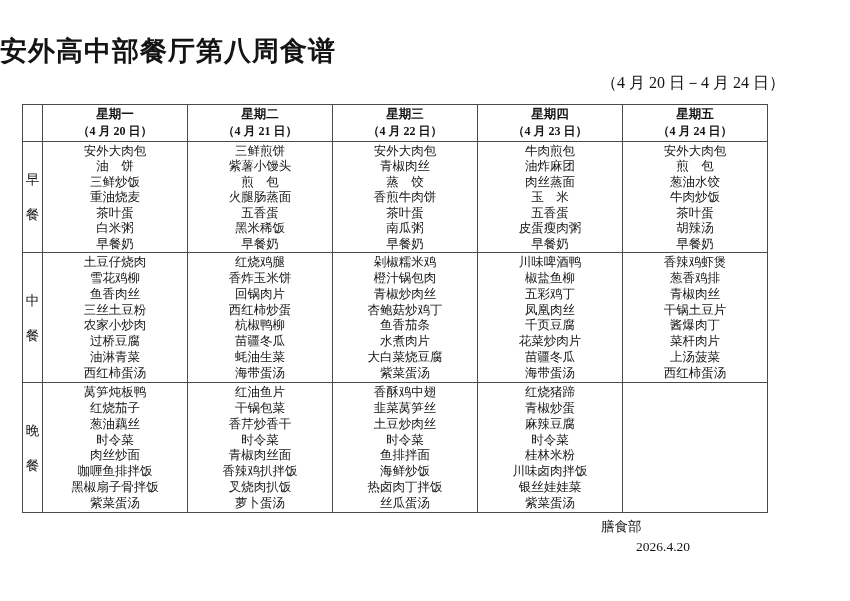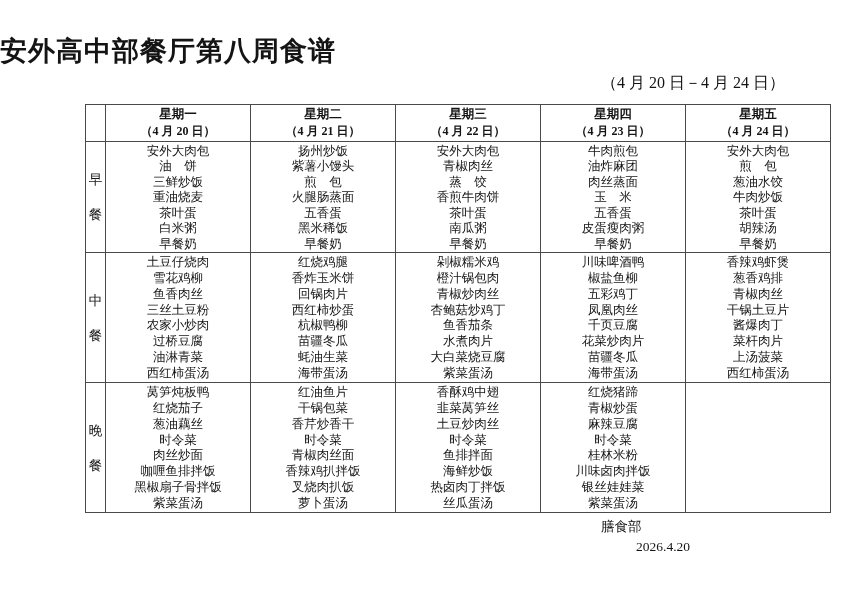--- a/index.html
+++ b/index.html
@@ -26,21 +26,21 @@
   .subtitle {
     text-align: right;
     padding-right: 65px;
     font-size: 16px;
     line-height: 21px;
     margin-top: 3px;
   }
   table.menu {
     border-collapse: collapse;
     table-layout: fixed;
-    margin-left: 85px;
+    margin-left: 22px;
     margin-top: 11px;
     width: 745px;
     padding-left: 28px;
   }
   table.menu td, table.menu th {
     border: 1px solid #4a4a4a;
     padding: 0;
     vertical-align: middle;
   }
   col.label-col { width: 20px; }
@@ -133,21 +133,21 @@
             <div class="dish">油　饼</div>
             <div class="dish">三鲜炒饭</div>
             <div class="dish">重油烧麦</div>
             <div class="dish">茶叶蛋</div>
             <div class="dish">白米粥</div>
             <div class="dish">早餐奶</div>
           </div>
         </td>
     <td class="menu-cell">
           <div class="cell-stack">
-            <div class="dish">扬州炒饭</div>
+            <div class="dish">三鲜煎饼</div>
             <div class="dish">紫薯小馒头</div>
             <div class="dish">煎　包</div>
             <div class="dish">火腿肠蒸面</div>
             <div class="dish">五香蛋</div>
             <div class="dish">黑米稀饭</div>
             <div class="dish">早餐奶</div>
           </div>
         </td>
     <td class="menu-cell">
           <div class="cell-stack">

